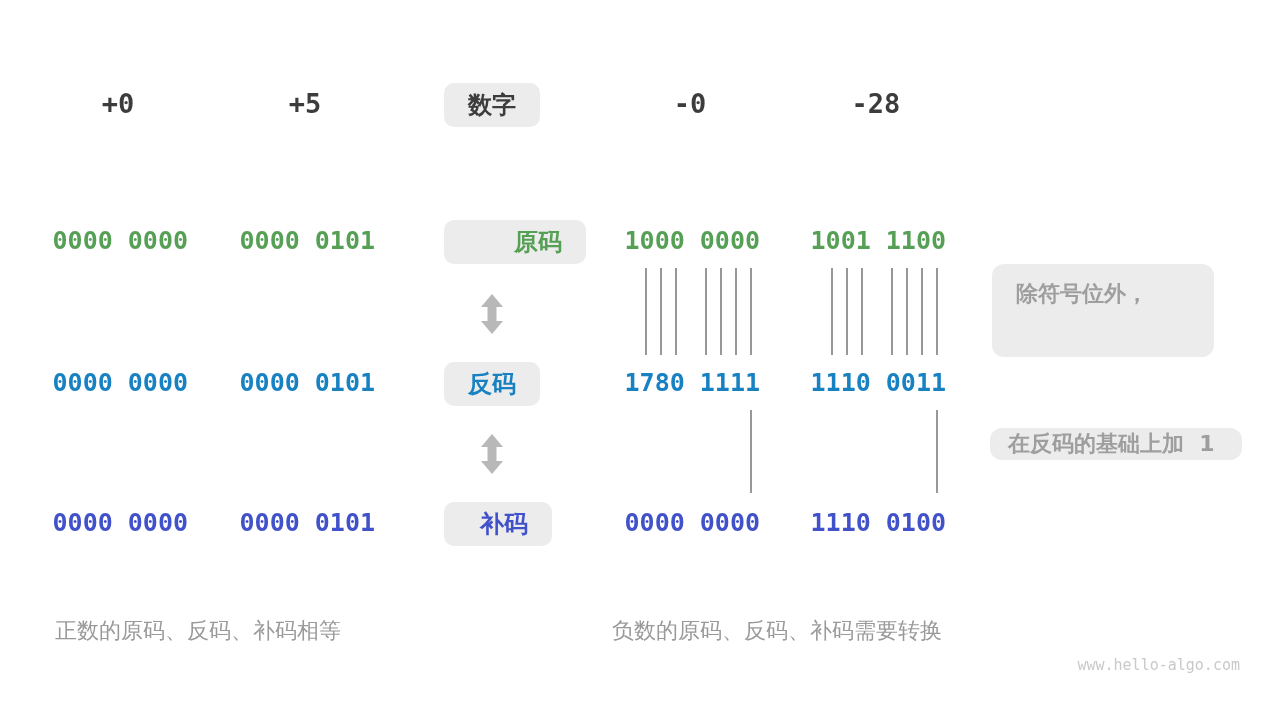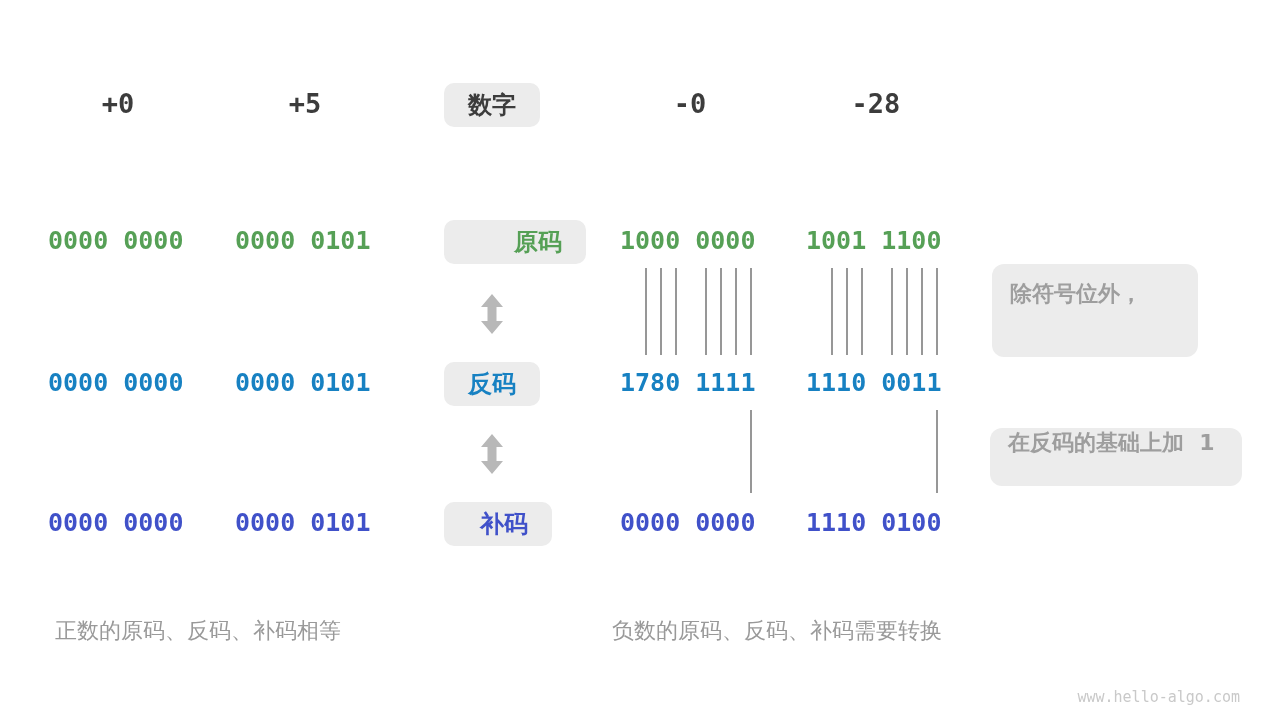--- a/index.html
+++ b/index.html
@@ -43,21 +43,21 @@
   .label-oc  { color: var(--blue, #1781c2); }
   .label-tc  { color: var(--indigo, #4051c9); padding-left: 12px; }
 
   
   .bin {
     width: 140px;
     font-family: "DejaVu Sans Mono", monospace;
     font-size: 25px;
     font-weight: bold;
     line-height: 32px;
-    text-align: left;
+    text-align: right;
     white-space: pre;
   }
   .row-sm .bin { color: var(--green, #56a056); }
   .row-oc .bin { color: var(--blue, #1781c2); }
   .row-tc .bin { color: var(--indigo, #4051c9); }
   .row-sm .bin { top: 225px; }
   .row-oc .bin { top: 367px; }
   .row-tc .bin { top: 507px; }
 
   
@@ -75,38 +75,38 @@
 
   
   .note {
     background: var(--boxbg, #ececec);
     border-radius: 12px;
     color: var(--gray, #9e9e9e);
     font-weight: bold;
     font-size: 22px;
     box-sizing: border-box;
   }
-  .note-1 { left: 992px; top: 264px; width: 206px; height: 93px; padding: 13px 18px; line-height: 34px; }
-  .note-2 { left: 990px; top: 428px; width: 252px; height: 58px; display: flex; padding: 0 18px; white-space: pre; }
+  .note-1 { left: 992px; top: 264px; width: 222px; height: 93px; padding: 13px 24px; line-height: 34px; }
+  .note-2 { left: 990px; top: 428px; width: 252px; height: 32px; display: flex; align-items: center; padding: 0 18px; white-space: pre; }
 
   
   .caption {
     top: 616px;
     font-size: 22px;
     font-weight: normal;
     color: var(--gray2, #999999);
     white-space: pre;
   }
   .caption-left  { left: 55px; }
   .caption-right { left: 612px; }
 
   
   .watermark {
     right: 40px;
-    top: 688px;
+    top: 656px;
     font-family: "DejaVu Sans Mono", monospace;
     font-size: 15px;
     color: var(--wm, #c9c9c9);
   }
 </style>
 </head>
 <body>
 
 <div id="canvas" style="--bg: #ffffff; --ink: #3c3c3c; --green: #56a056; --blue: #1781c2; --indigo: #4051c9; --boxbg: #ececec; --gray: #9e9e9e; --gray2: #999999; --line: #979797; --wm: #c9c9c9;">
 

